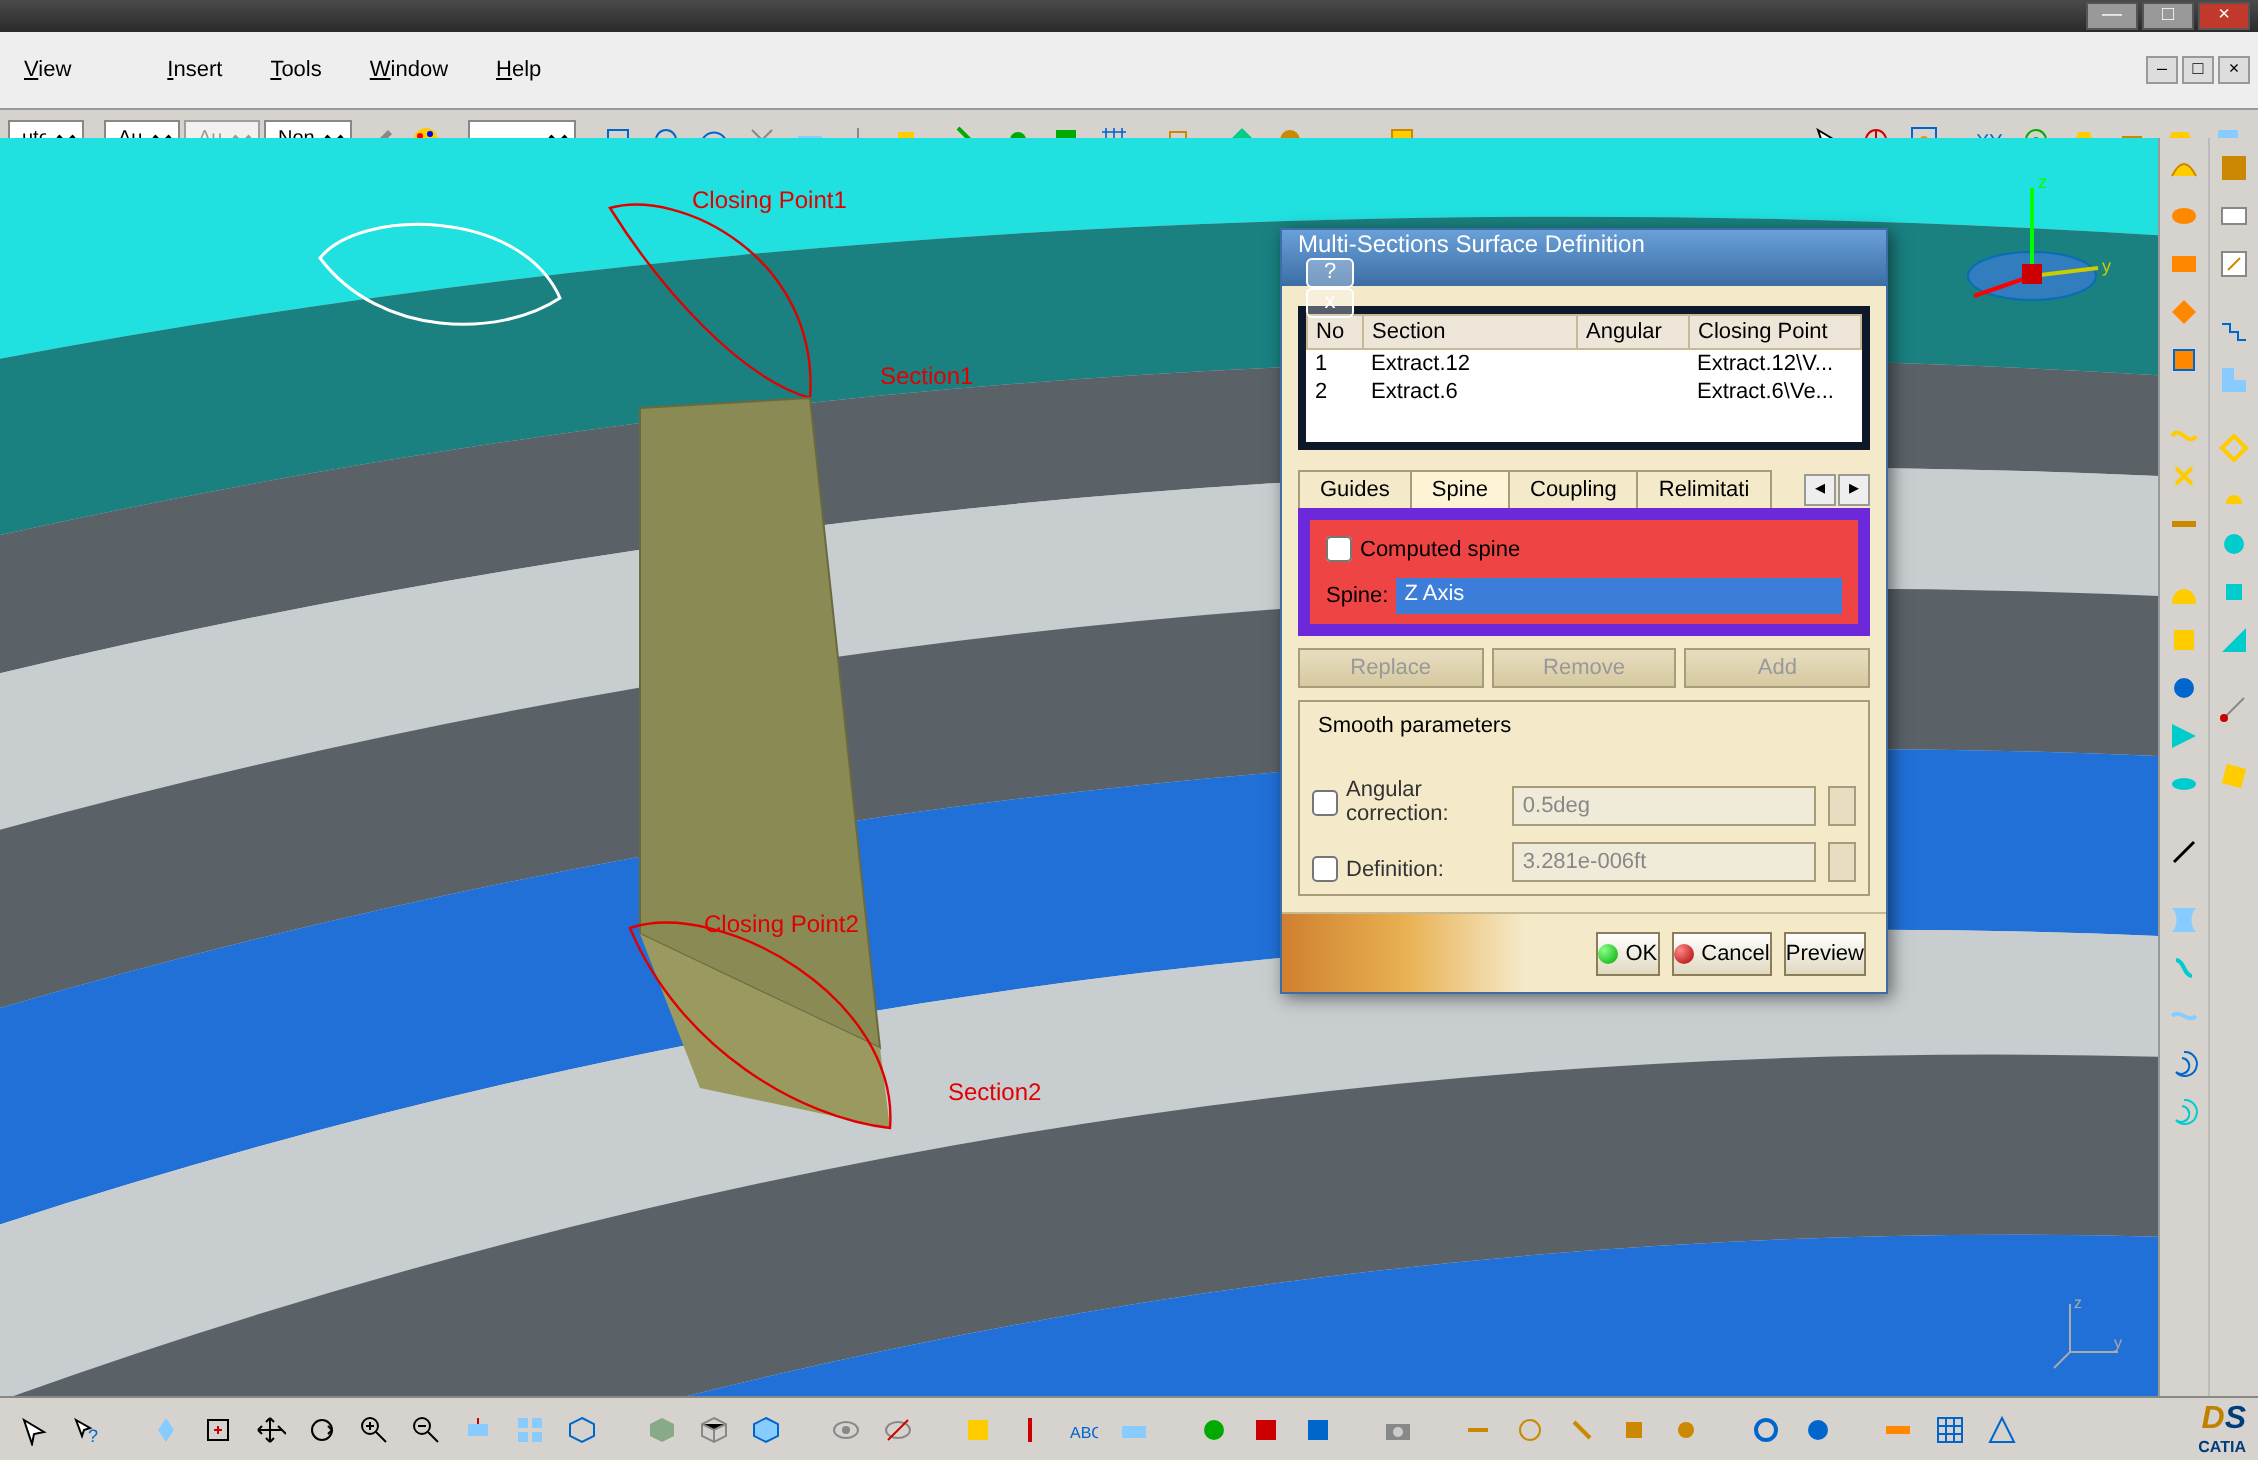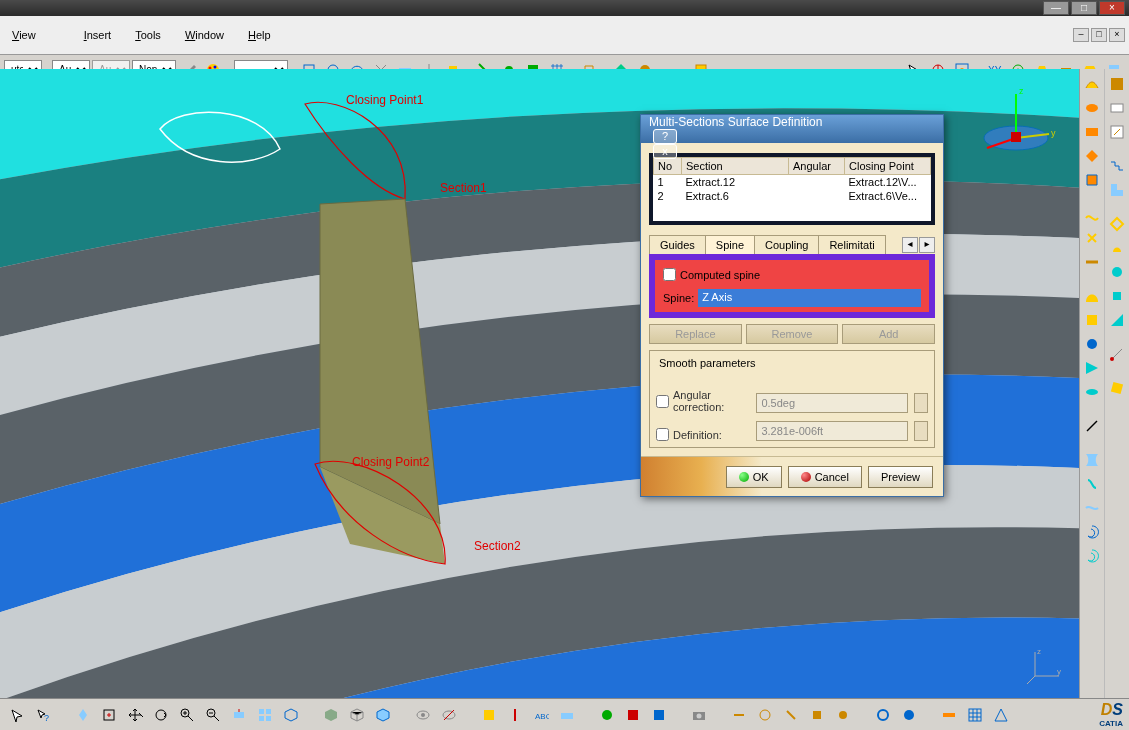--- a/index.html
+++ b/index.html
@@ -63,21 +63,21 @@
 .panel .spine-val { flex:1; background:#3b7dd8; color:#fff; padding:2px 4px; height:18px; }
 .row-btns { display:flex; gap:4px; margin-top:6px; }
 .row-btns button { flex:1; height:20px; background:linear-gradient(#e8ddc0,#d6c9a0); border:1px solid #a89c7a; font-size:11px; color:#999; }
 .group { border:1px solid #a89c7a; margin-top:6px; padding:6px; background:#f4e9c9; }
 .group .legend { font-size:11px; margin-bottom:16px; margin-top:-12px; background:#f4e9c9; display:inline-block; padding:0 3px; }
 .group .prm { display:flex; align-items:flex-end; height:28px; gap:6px; }
 .group .prm .lbl { width:130px; display:flex; align-items:center; gap:4px; color:#333; }
 .group .prm input[type=text] { flex:1; height:20px; border:1px solid #a89c7a; background:#f0ead8; padding:0 4px; color:#888; font-size:11px; }
 .group .prm .spin { width:18px; height:20px; border:1px solid #a89c7a; background:#e8ddc0; }
 .dialog .footer { height:40px; background:linear-gradient(to right,#d08030,#e8b050 20%,#f4e9c9 40%); display:flex; align-items:center; justify-content:flex-end; padding:0 10px; gap:6px; border-top:1px solid #c7ba93; }
-.dialog .footer button { height:22px; padding:0 12px; background:linear-gradient(#fff,#e0d8c0); border:1px solid #8a7d58; font-size:11px; display:flex; align-items:center; gap:4px; }
+.dialog .footer button { height:22px; padding:0 0; background:linear-gradient(#fff,#e0d8c0); border:1px solid #8a7d58; font-size:11px; display:flex; align-items:center; gap:4px; }
 .dot { width:10px; height:10px; border-radius:50%; display:inline-block; }
 .dot.g { background:radial-gradient(circle at 30% 30%,#8f8,#0a0); }
 .dot.r { background:radial-gradient(circle at 30% 30%,#f88,#a00); }
 
 .triad { position:absolute; right:64px; bottom:44px; width:40px; height:40px; pointer-events:none; }
 .compass { position:absolute; right:68px; top:84px; width:90px; height:70px; }
 
 input[type=checkbox]{ width:13px; height:13px; }
 </style>
 </head>

